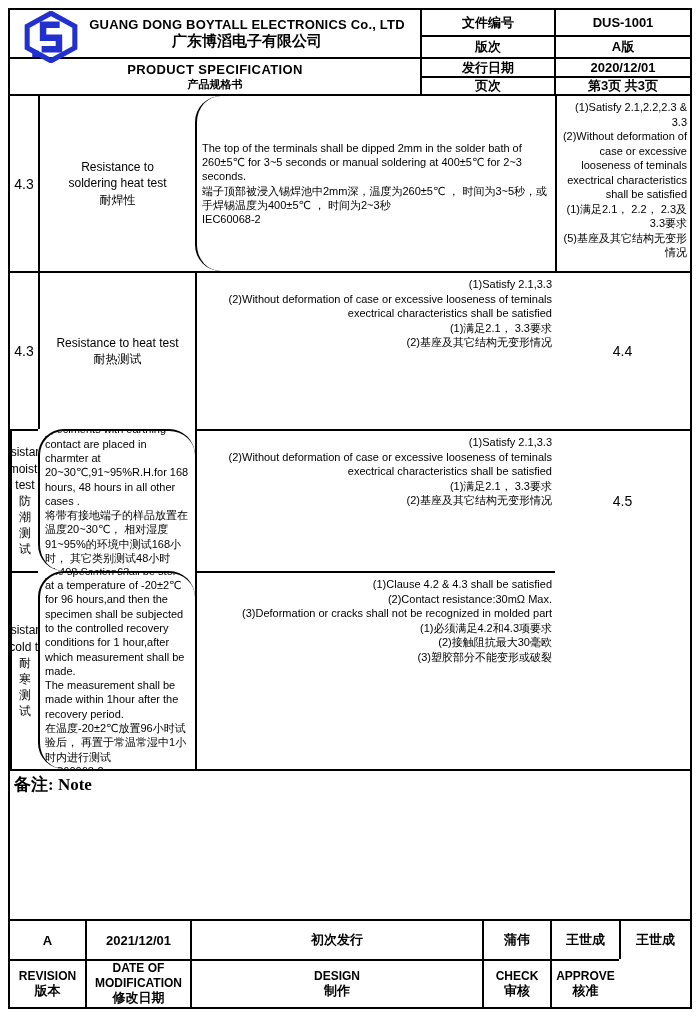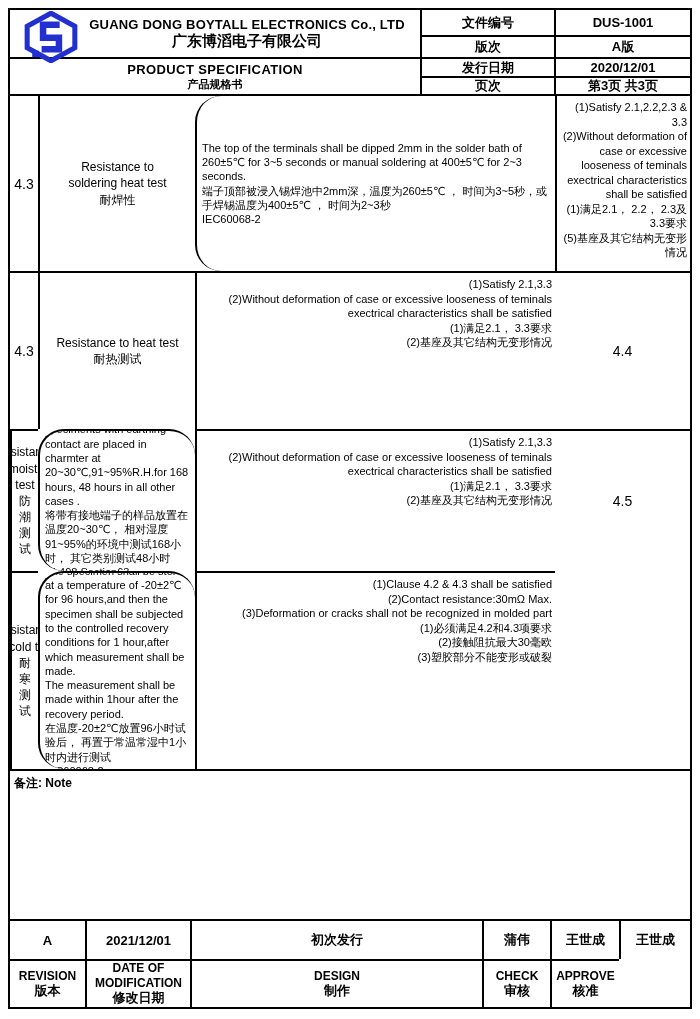--- a/index.html
+++ b/index.html
@@ -41,21 +41,21 @@
   .cell-no { display: flex; align-items: center; justify-content: center; font-size: 14px; text-align: right; }
   .cell-name { display: flex; flex-direction: column; align-items: center; justify-content: center; text-align: center; font-size: 12px; line-height: 1.35; padding: 2px; }
   .cell-name .pre { white-space: pre-line; }
   .cell-desc { display: flex; flex-direction: column; justify-content: center; font-size: 11px; line-height: 1.3; padding: 3px 5px; border-radius: 26px; }
   .cell-desc .pre { white-space: pre-line; }
   .cell-judg { font-size: 11px; line-height: 1.32; padding: 4px 3px 2px 4px; }
   .cell-judg .pre { white-space: pre-line; text-align: right; }
 
   
   .note { border: 2px solid #000; border-top: none; height: 150px; padding: 2px 4px; }
-  .note-label { font-size: 12px; font-weight: bold; }
+  .note-label { font-size: 17px; font-weight: bold; font-family: Liberation Serif, serif; }
 
   
   .footer {
     display: grid;
     grid-template-columns: 75px 105px 292px 68px 69px 1fr;
     grid-template-rows: 38px 48px;
     border: 2px solid #000;
     border-top: none;
   }
   .footer > div { border-left: 2px solid #000; border-top: 2px solid #000; display: flex; flex-direction: column; align-items: center; justify-content: center; text-align: center; }

